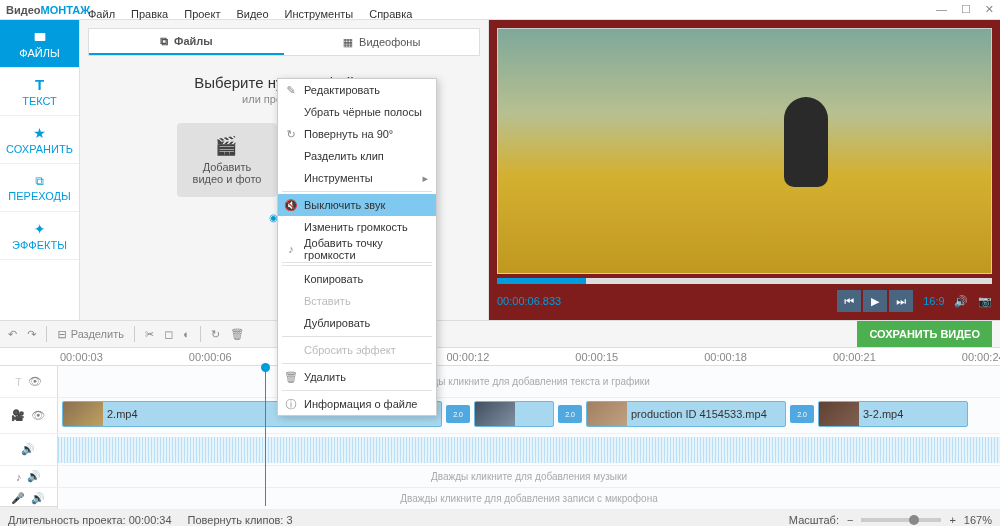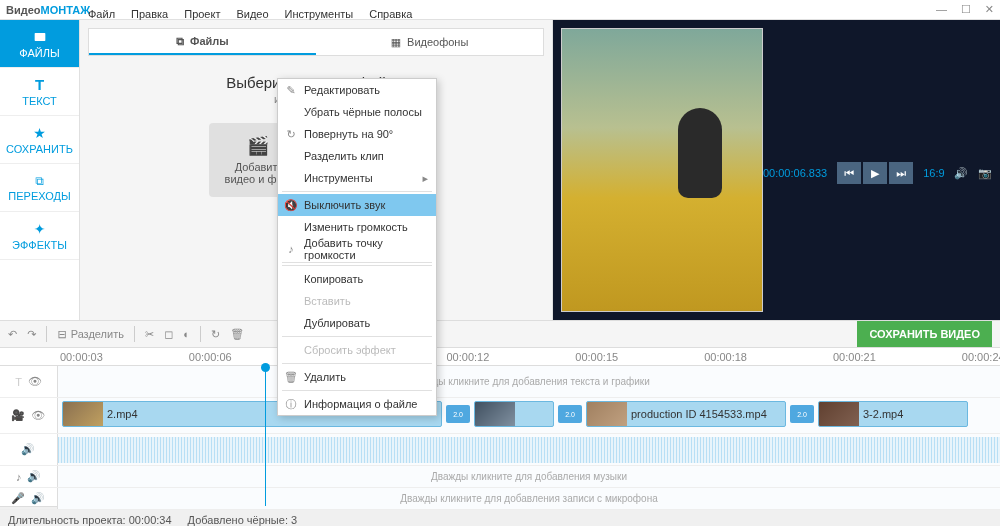--- a/index.html
+++ b/index.html
@@ -17,21 +17,21 @@
 .sbitem svg{width:16px;height:16px}
 .center{flex:1;background:#f5f5f5;position:relative;padding:8px}
 .tabs{height:28px;display:flex;background:#fff;border:1px solid #ddd}
 .tab{flex:1;display:flex;align-items:center;justify-content:center;gap:6px;font-size:11px;color:#555;cursor:pointer}
 .tab.active{font-weight:bold;border-bottom:2px solid #019cde}
 .heading{text-align:center;margin-top:18px;color:#333}
 .heading .h1{font-size:15px}
 .heading .h2{font-size:11px;color:#888;margin-top:2px}
 .cards{display:flex;gap:14px;justify-content:center;margin-top:18px}
 .card{width:100px;height:74px;background:#e0e0e0;border-radius:4px;display:flex;flex-direction:column;align-items:center;justify-content:center;gap:4px;color:#555;font-size:10px;text-align:center;cursor:pointer}
-.preview{width:448px;background:#0f172a;border-left:1px solid #e0e0e0;padding:8px;display:flex;}
+.preview{width:512px;background:#7f1d1d;border-left:1px solid #e0e0e0;padding:8px;display:flex;flex-direction:column}
 .pvimg{flex:1;background:linear-gradient(180deg,#7fa89a 0%,#b8c090 35%,#d4b030 60%,#c09820 100%);border:1px solid #ccc;position:relative;overflow:hidden}
 .girl{position:absolute;left:58%;top:28%;width:44px;height:90px;background:#2a2a2a;border-radius:22px 22px 10px 10px}
 .pvbar{height:6px;background:#ddd;margin-top:4px;position:relative}
 .pvbar::before{content:"";position:absolute;left:0;top:0;height:100%;width:18%;background:#019cde}
 .pvctrl{display:flex;align-items:center;margin-top:6px;gap:10px;color:#019cde}
 .pvctrl .time{flex:1}
 .pvbtns{display:flex;gap:2px}
 .pvbtn{width:24px;height:22px;background:#4a6580;color:#fff;display:flex;align-items:center;justify-content:center;cursor:pointer}
 .pvright{display:flex;gap:10px;align-items:flex-start;color:#019cde}
 .ctxmenu{position:absolute;left:277px;top:78px;width:160px;background:#fff;border:1px solid #ccc;box-shadow:2px 2px 8px rgba(0,0,0,0.2);z-index:100}
@@ -298,14 +298,21 @@
     <div class="trkhead">
         <span>🎤</span>
         <span>🔊</span>
       </div>
     <div class="trkbody hint">Дважды кликните для добавления записи с микрофона</div>
   </div>
 </div>
 
 <div class="status">
   <span><span>Длительность проекта:</span> <span>00:00:34</span></span>
-  <span><span>Добавлено чёрные:</span> <span>3</span></span>
+  <span><span>Повернуть клипов:</span> <span>3</span></span>
+  <div class="r">
+    <span>Масштаб:</span>
+    <span>−</span>
+    <div class="zoom"></div>
+    <span>+</span>
+    <span>167%</span>
+  </div>
 </div>
 
 </body></html>

